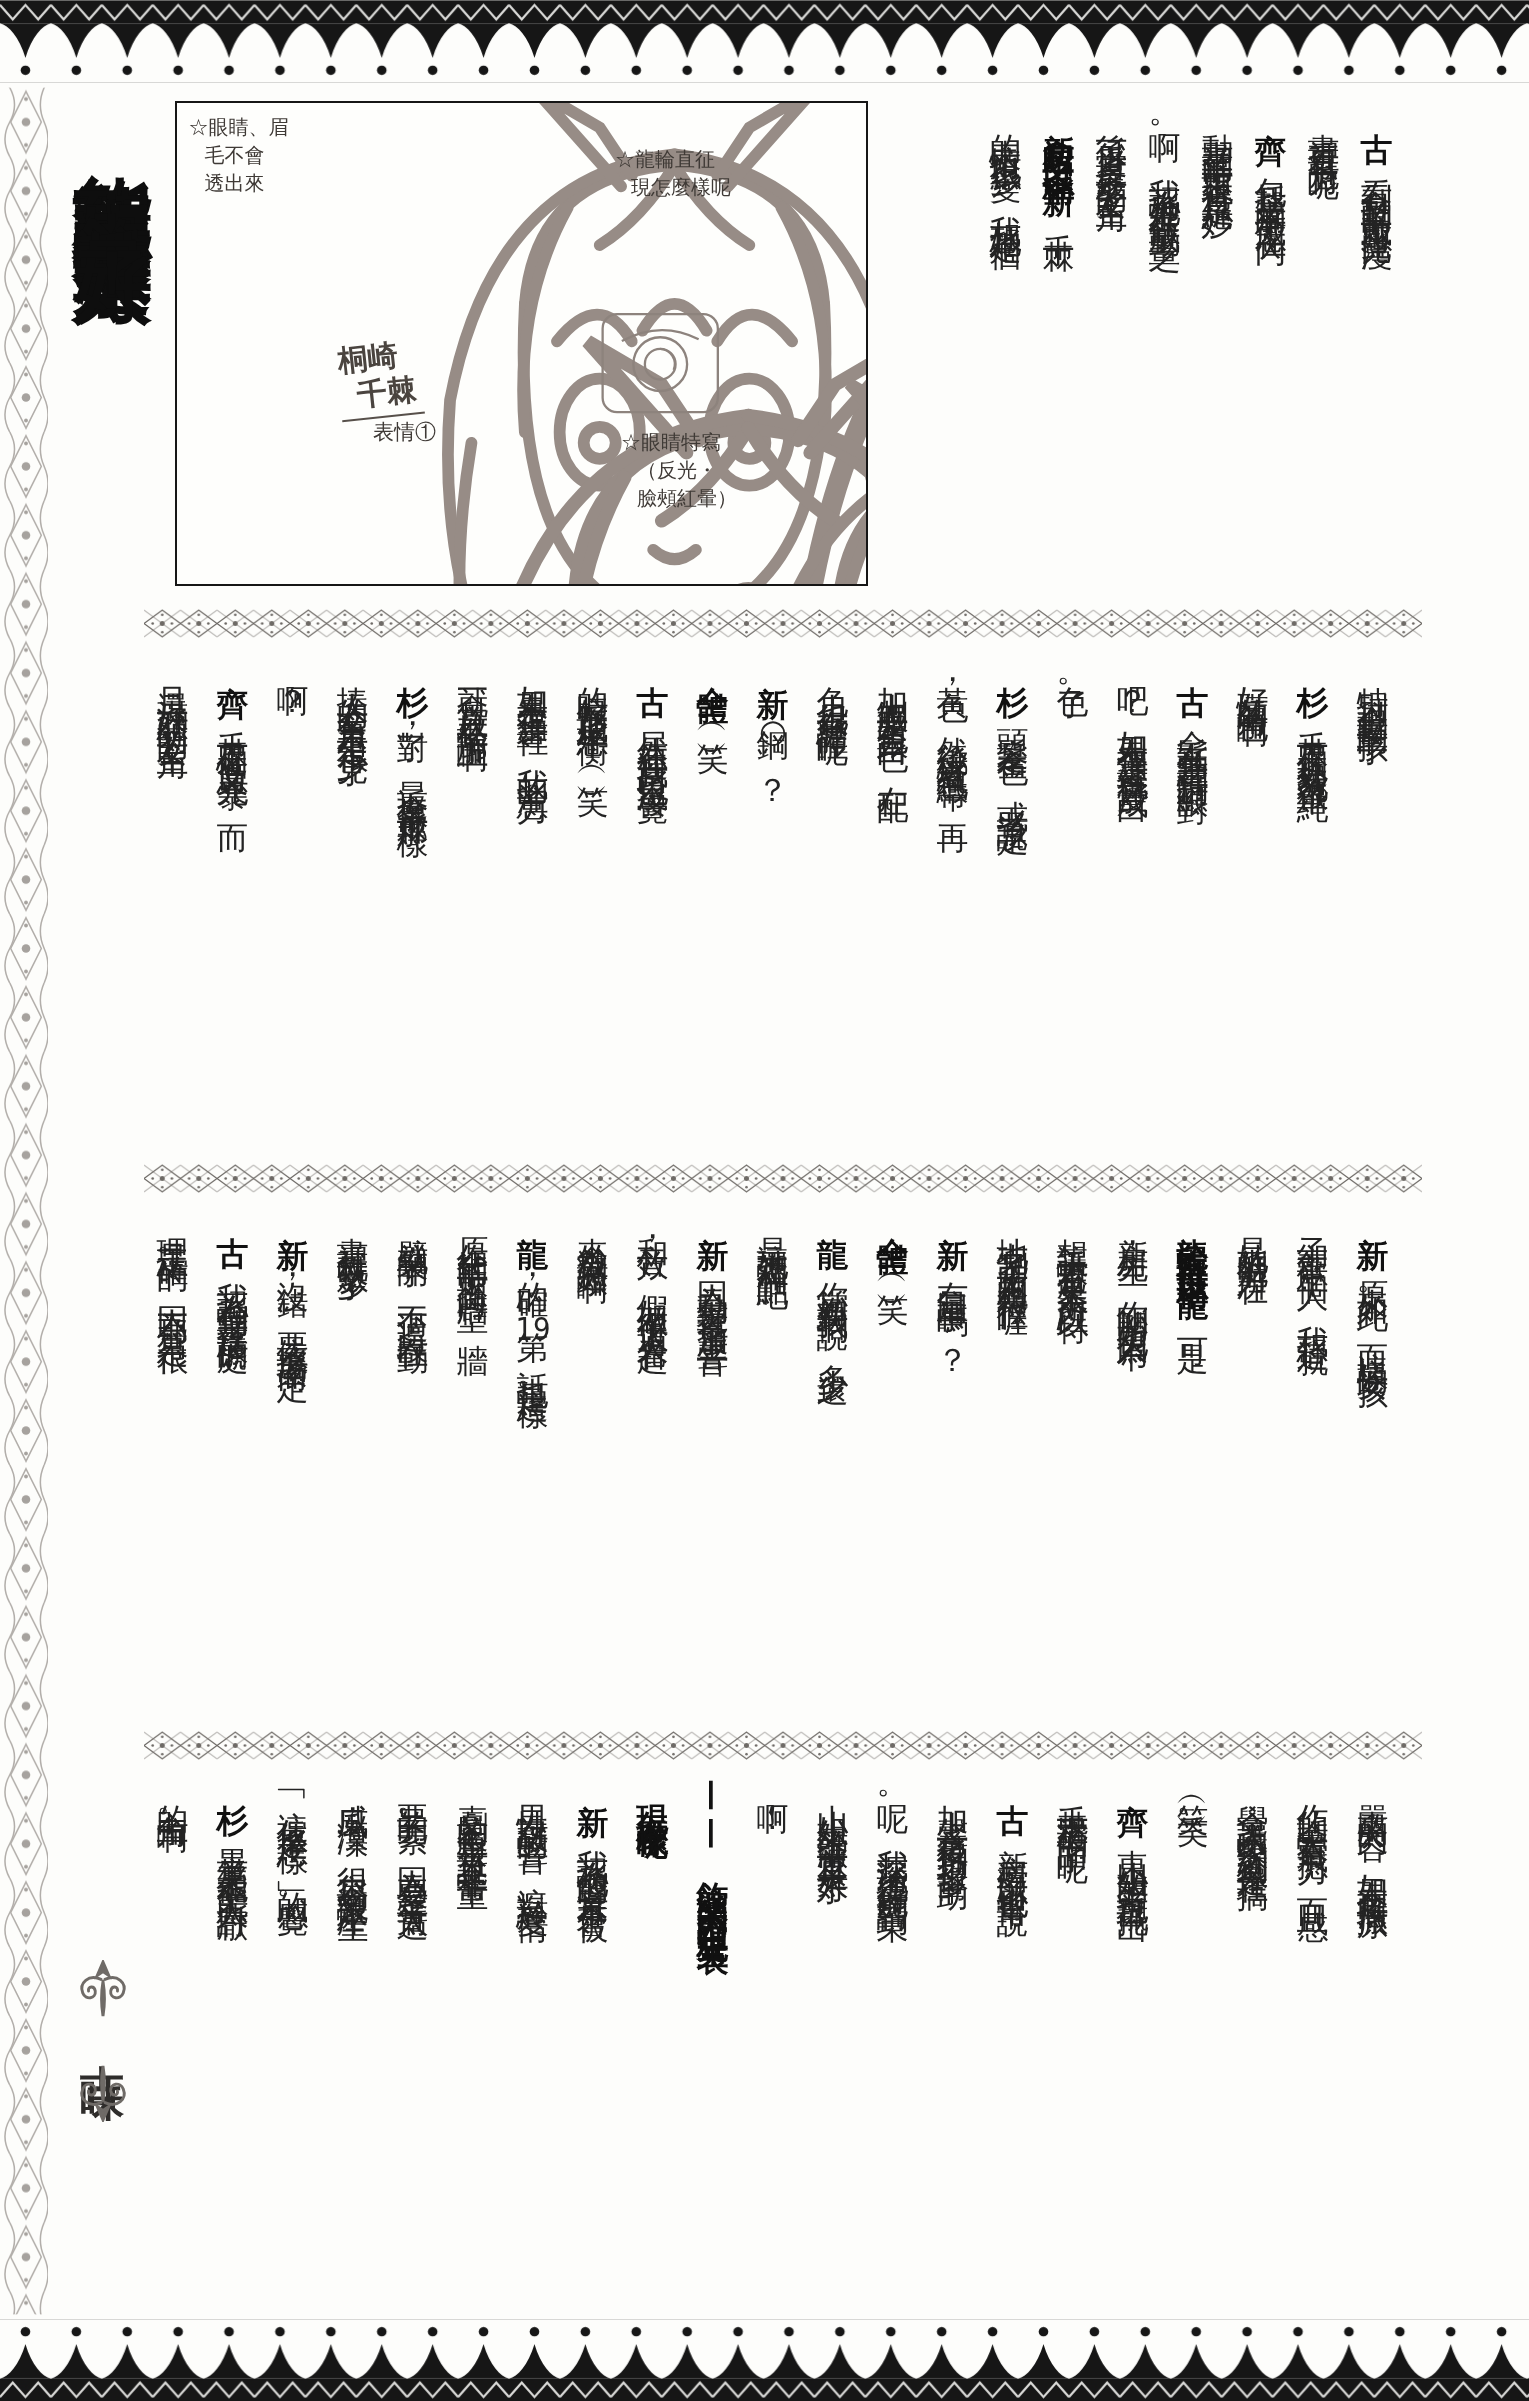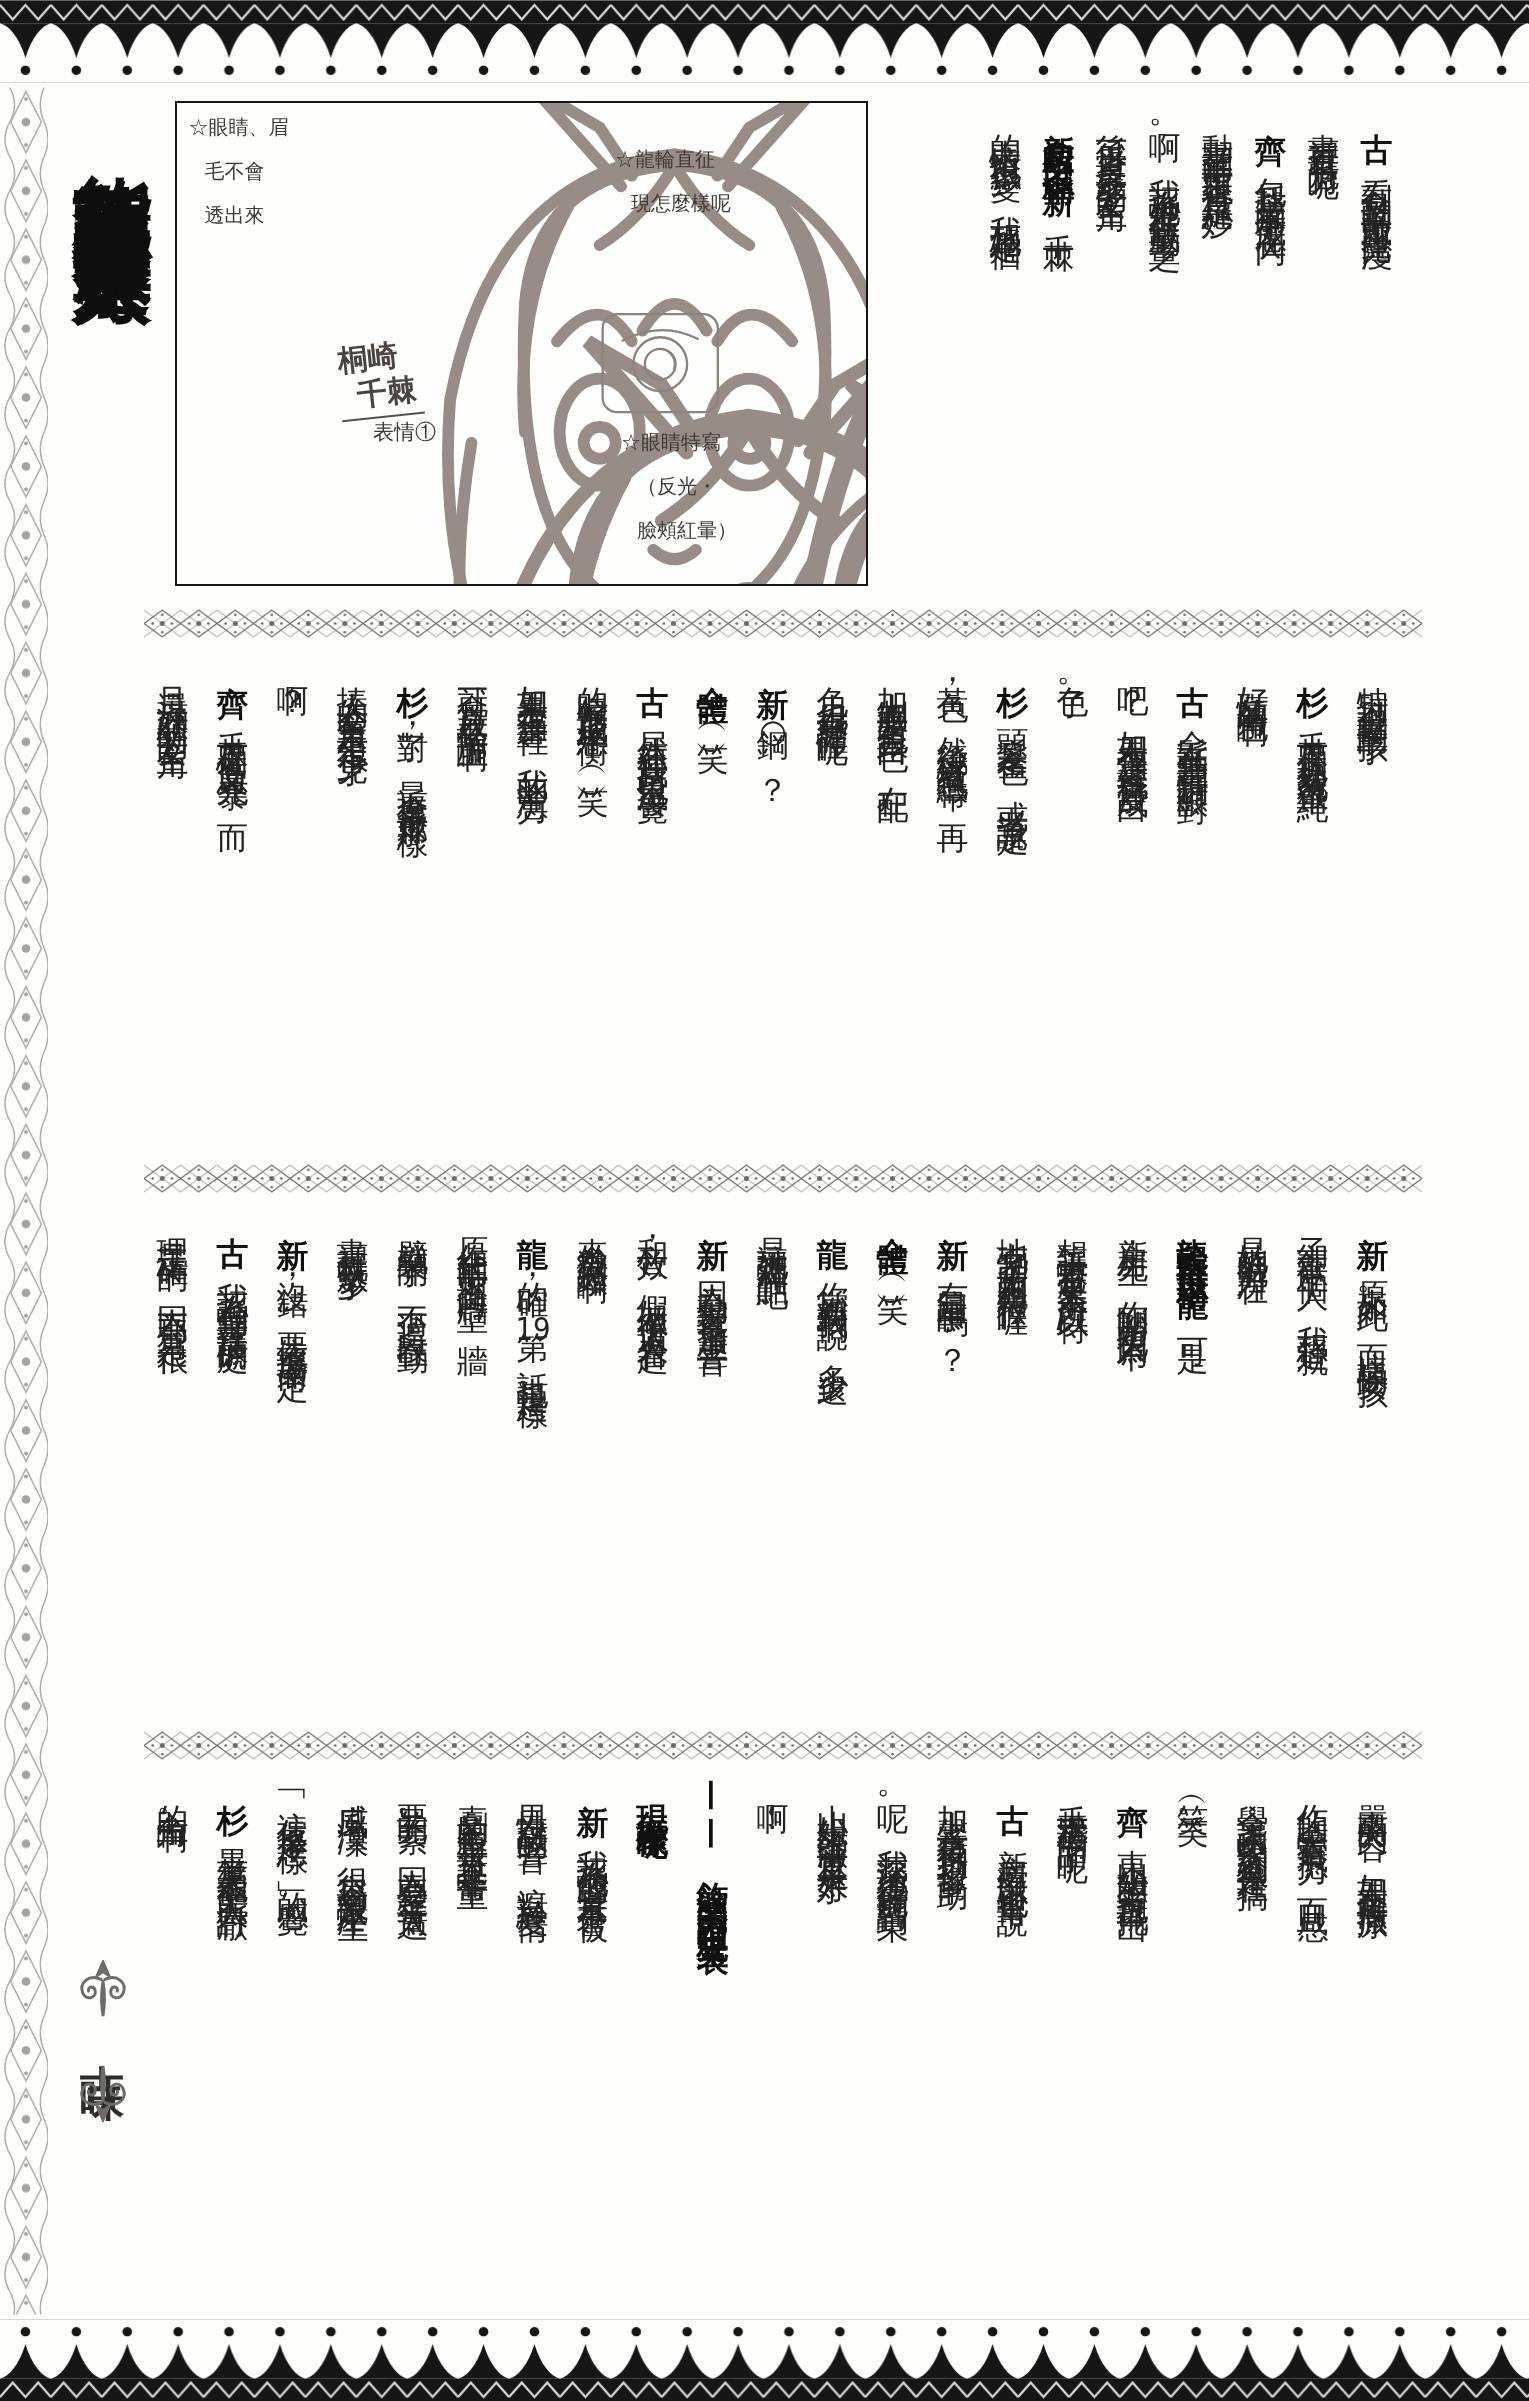--- a/index.html
+++ b/index.html
@@ -29,21 +29,21 @@
   
   #sheet{
     left:175px;top:101px;width:689px;height:481px;
     border:2.9px solid #161616;background:#fefefc;
   }
   #sheet svg.sketch{position:absolute;left:0;top:0;}
   .ann{
     position:absolute;font-family:Liberation Serif, serif;
     color:#3f3a36;font-size:20px;line-height:1.4;white-space:nowrap;
   }
-  .ann div + div{margin-left:.8em;margin-top:16px;}
+  .ann div + div{margin-left:.8em;}
   .name-label{
     position:absolute;left:161px;top:236px;
     font-family:"DejaVu Serif",serif;font-weight:bold;font-size:30px;
     line-height:1.2;color:#4a443f;transform:rotate(-6deg);
     border-bottom:2.9px solid #57504a;padding:0 5.8px 4.8px 1.9px;white-space:nowrap;
   }
   .name-label div + div{margin-left:15.4px;}
   .expr-label{
     position:absolute;left:196px;top:315px;
     font-family:"DejaVu Serif",serif;font-size:21px;color:#3f3a36;white-space:nowrap;

